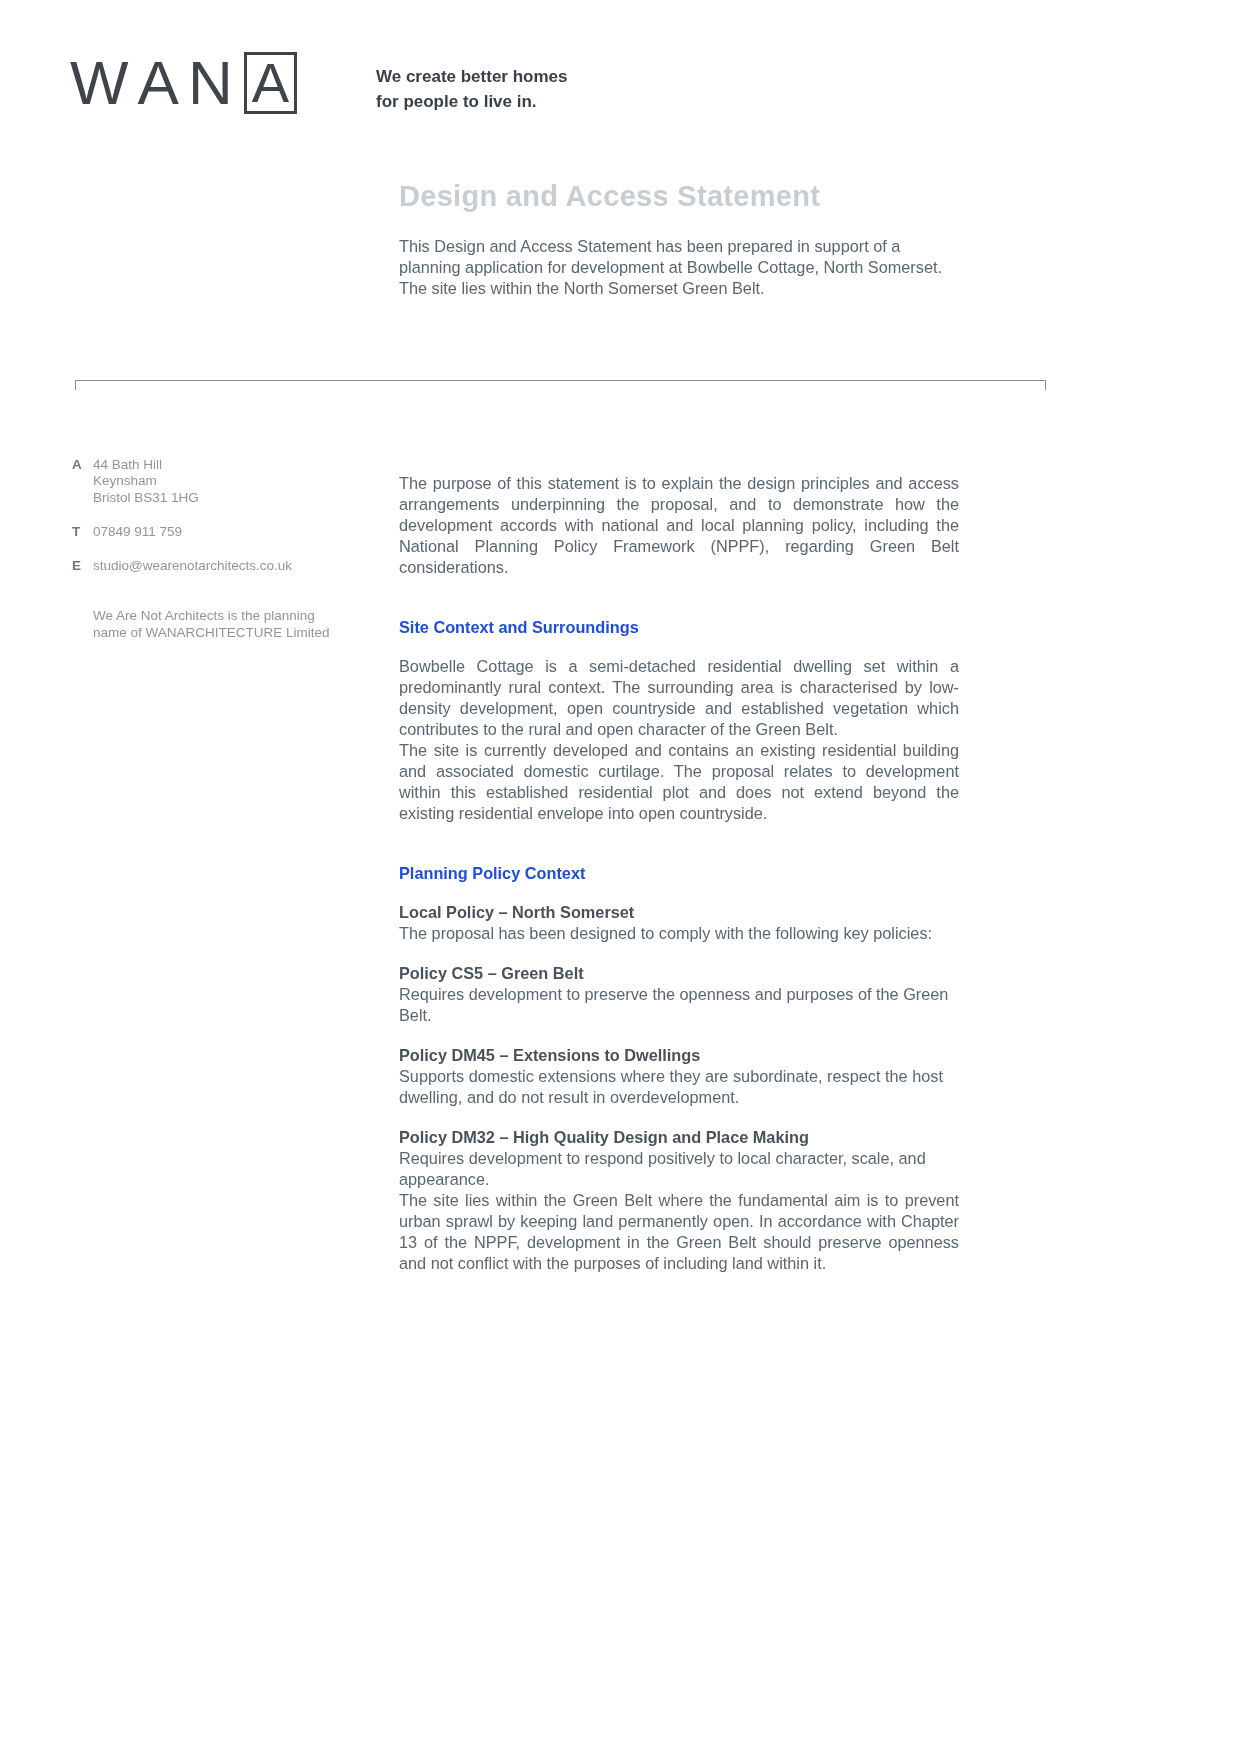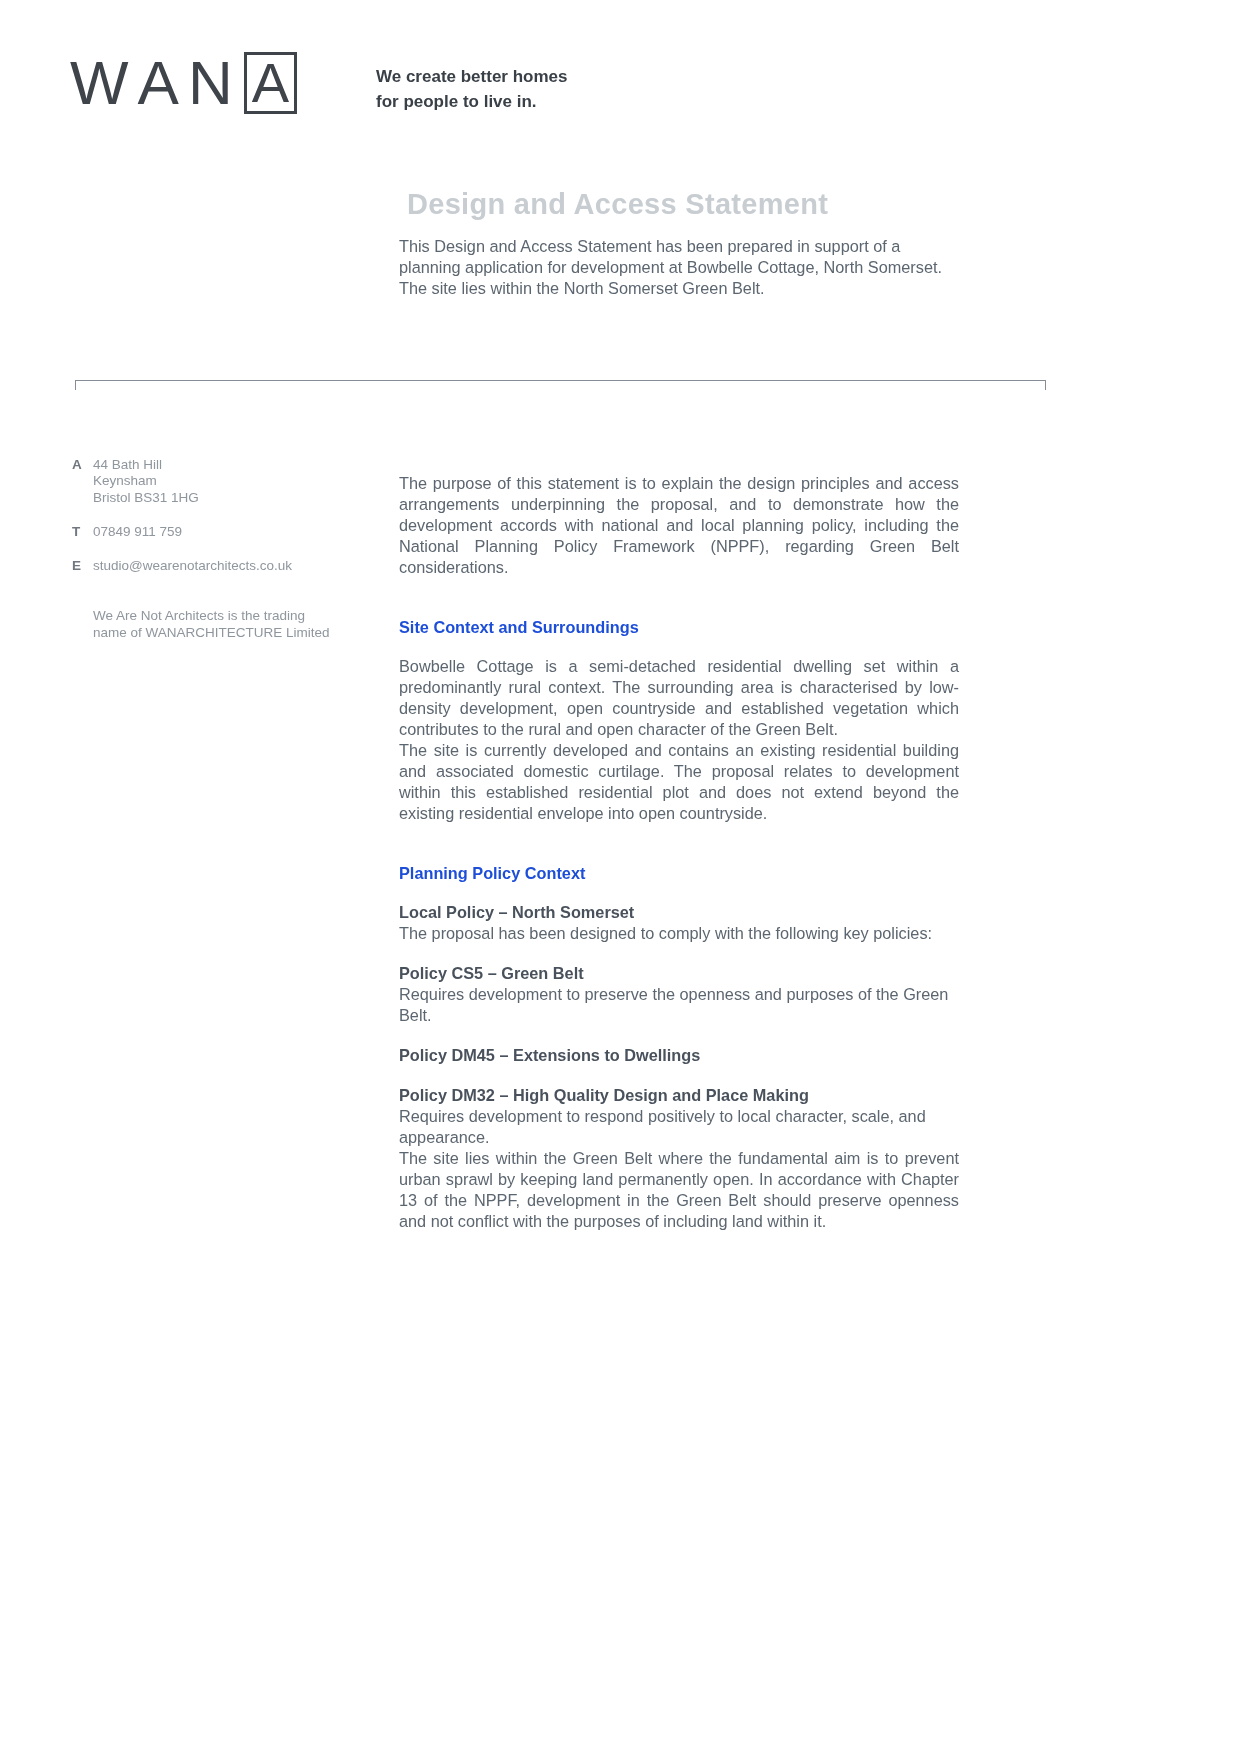--- a/index.html
+++ b/index.html
@@ -46,21 +46,21 @@
     top: 64px;
     font-size: 17px;
     font-weight: 700;
     line-height: 25px;
     color: #3a4048;
   }
   .doc-title {
     position: absolute;
     left: 399px;
     top: 180px;
-    margin: 8px;
+    margin: 0;
     font-size: 29px;
     font-weight: 700;
     letter-spacing: 0.3px;
     color: #c8cdd2;
   }
   .intro {
     position: absolute;
     left: 399px;
     top: 236px;
     width: 556px;
@@ -175,21 +175,21 @@
         <div>07849 911 759</div>
       </div>
     </div>
     <div class="contact-row">
       <span class="contact-label">E</span>
       <div class="contact-value">
         <div>studio@wearenotarchitects.co.uk</div>
       </div>
     </div>
     <div class="company-note">
-      <div>We Are Not Architects is the trading</div>
+      <div>We Are Not Architects is the planning</div>
       <div>name of WANARCHITECTURE Limited</div>
     </div>
   </aside>
 
   <main class="content">
     <p class="justify">The purpose of this statement is to explain the design principles and access arrangements underpinning the proposal, and to demonstrate how the development accords with national and local planning policy, including the National Planning Policy Framework (NPPF), regarding Green Belt considerations.</p>
 
     <h2 class="section-heading">Site Context and Surroundings</h2>
     <p class="justify">Bowbelle Cottage is a semi-detached residential dwelling set within a predominantly rural context. The surrounding area is characterised by low-density development, open countryside and established vegetation which contributes to the rural and open character of the Green Belt.</p>
     <p class="justify">The site is currently developed and contains an existing residential building and associated domestic curtilage. The proposal relates to development within this established residential plot and does not extend beyond the existing residential envelope into open countryside.</p>
@@ -199,20 +199,21 @@
     <h3 class="sub-heading">Local Policy – North Somerset</h3>
     <p>The proposal has been designed to comply with the following key policies:</p>
 
     <section class="policy">
       <h3 class="sub-heading">Policy CS5 – Green Belt</h3>
       <p>Requires development to preserve the openness and purposes of the Green Belt.</p>
     </section>
 
     <section class="policy">
       <h3 class="sub-heading">Policy DM45 – Extensions to Dwellings</h3>
+      <p>Supports domestic extensions where they are subordinate, respect the host dwelling, and do not result in overdevelopment.</p>
     </section>
 
     <section class="policy">
       <h3 class="sub-heading">Policy DM32 – High Quality Design and Place Making</h3>
       <p>Requires development to respond positively to local character, scale, and appearance.</p>
       <p class="justify">The site lies within the Green Belt where the fundamental aim is to prevent urban sprawl by keeping land permanently open. In accordance with Chapter 13 of the NPPF, development in the Green Belt should preserve openness and not conflict with the purposes of including land within it.</p>
     </section>
   </main>
 
 </div>

